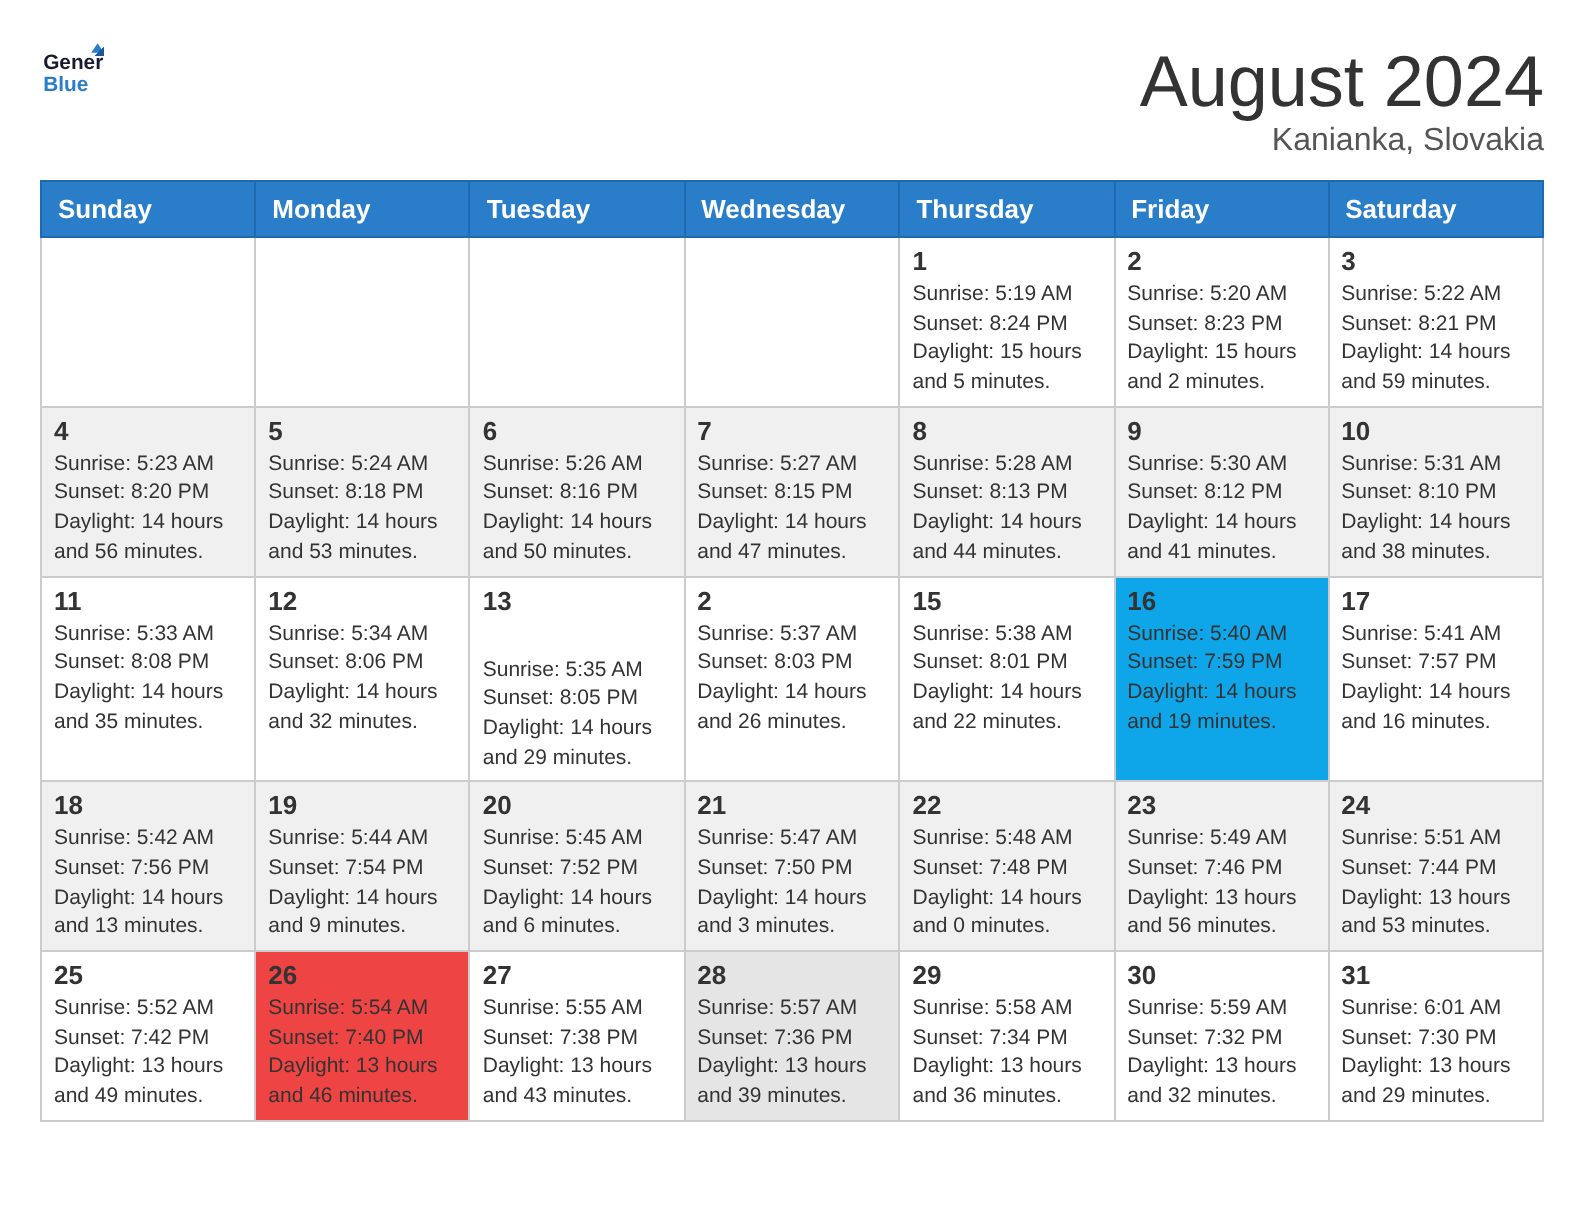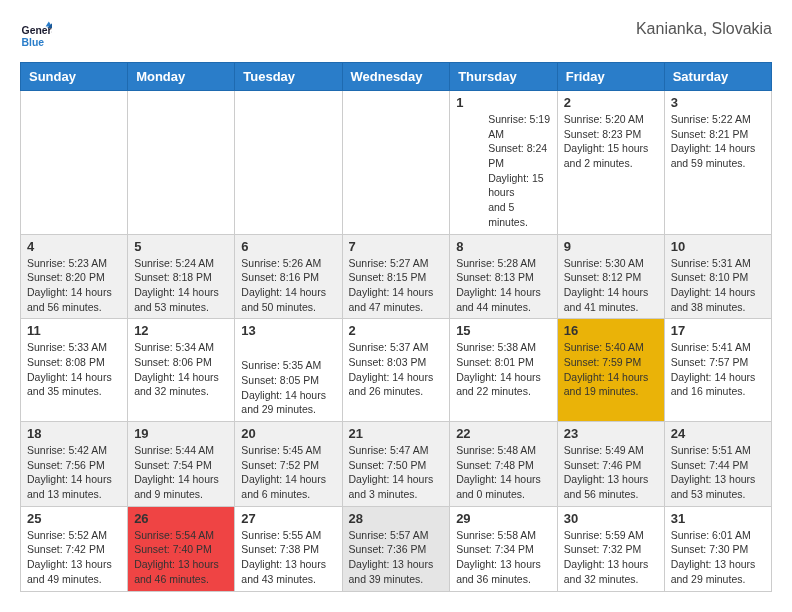--- a/index.html
+++ b/index.html
@@ -90,20 +90,21 @@
 <div class="header">
   <div class="logo">
     <svg class="logo-icon" viewBox="0 0 40 40">
       <text x="2" y="18" font-size="13" font-weight="bold" fill="#1a1a2e">General</text>
       <text x="2" y="32" font-size="13" font-weight="bold" fill="#2a7dc9">Blue</text>
       <polygon points="32,8 40,8 36,2" fill="#2a7dc9"></polygon>
       <polygon points="34,10 40,10 40,4" fill="#1a5a9a"></polygon>
     </svg>
   </div>
   <div class="title-block">
+    <div class="month-year">August 2024</div>
     <div class="location">Kanianka, Slovakia</div>
   </div>
 </div>
 
 <table class="calendar">
   <thead>
     <tr>
     <th>Sunday</th>
         <th>Monday</th>
         <th>Tuesday</th>
@@ -114,21 +115,21 @@
       </tr>
   </thead>
   <tbody id="calendar-body">
   <tr>
         <td class="empty-cell" style="background: rgb(255, 255, 255);"></td>
         <td class="empty-cell" style="background: rgb(255, 255, 255);"></td>
         <td class="empty-cell" style="background: rgb(255, 255, 255);"></td>
         <td class="empty-cell" style="background: rgb(255, 255, 255);"></td>
         <td style="background: rgb(255, 255, 255);">
           <span class="day-num">1</span>
-          <div class="day-info" style="white-space: pre-line; margin-left: 32px;">Sunrise: 5:19 AM
+          <div class="day-info" style="white-space: pre-line;">Sunrise: 5:19 AM
 Sunset: 8:24 PM
 Daylight: 15 hours
 and 5 minutes.</div>
         </td>
         <td style="background: rgb(255, 255, 255);">
           <span class="day-num">2</span>
           <div class="day-info" style="white-space: pre-line;">Sunrise: 5:20 AM
 Sunset: 8:23 PM
 Daylight: 15 hours
 and 2 minutes.</div>
@@ -221,21 +222,21 @@
 Daylight: 14 hours
 and 26 minutes.</div>
         </td>
         <td style="background: rgb(255, 255, 255);">
           <span class="day-num">15</span>
           <div class="day-info" style="white-space: pre-line;">Sunrise: 5:38 AM
 Sunset: 8:01 PM
 Daylight: 14 hours
 and 22 minutes.</div>
         </td>
-        <td style="background: #eab308;">
+        <td style="background: #0ea5e9;">
           <span class="day-num">16</span>
           <div class="day-info" style="white-space: pre-line;">Sunrise: 5:40 AM
 Sunset: 7:59 PM
 Daylight: 14 hours
 and 19 minutes.</div>
         </td>
         <td style="background: rgb(255, 255, 255);">
           <span class="day-num">17</span>
           <div class="day-info" style="white-space: pre-line;">Sunrise: 5:41 AM
 Sunset: 7:57 PM

